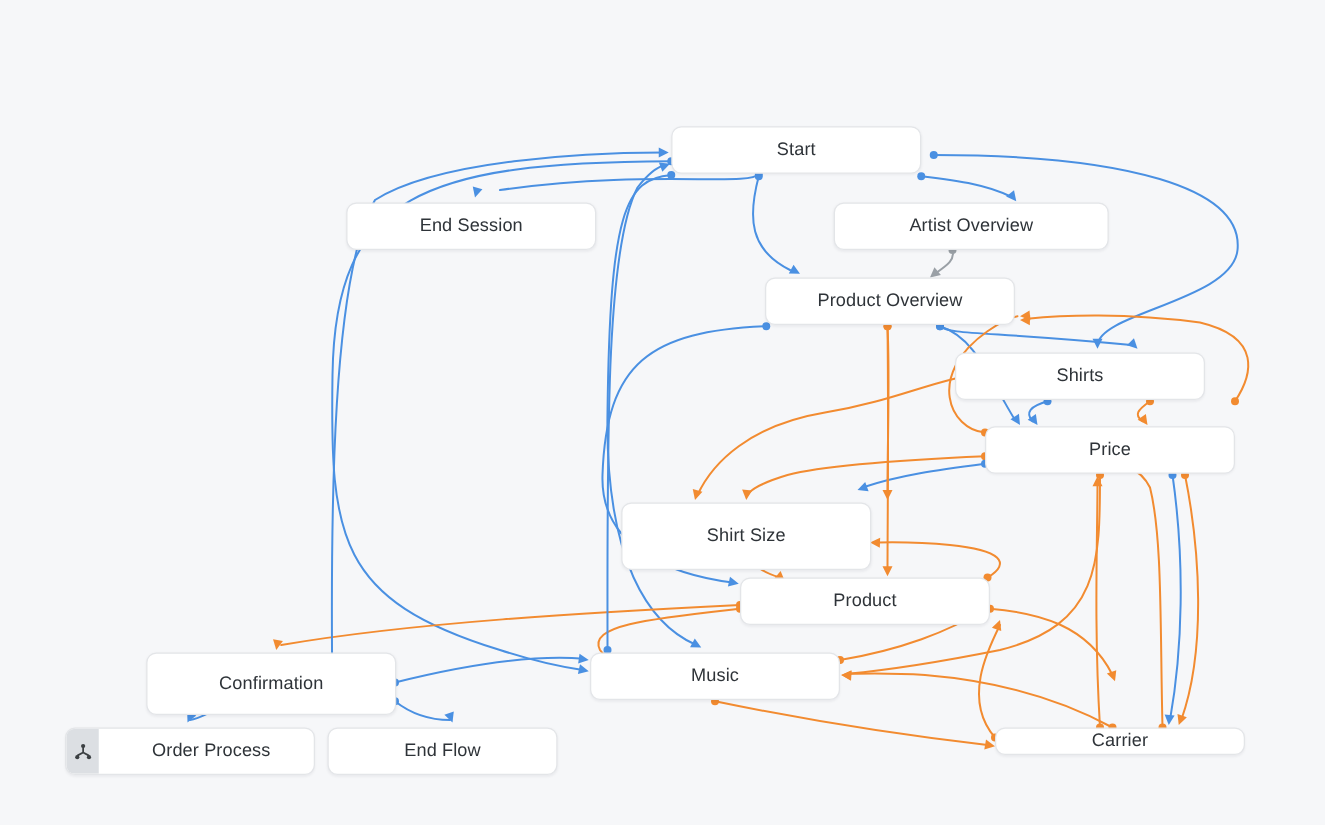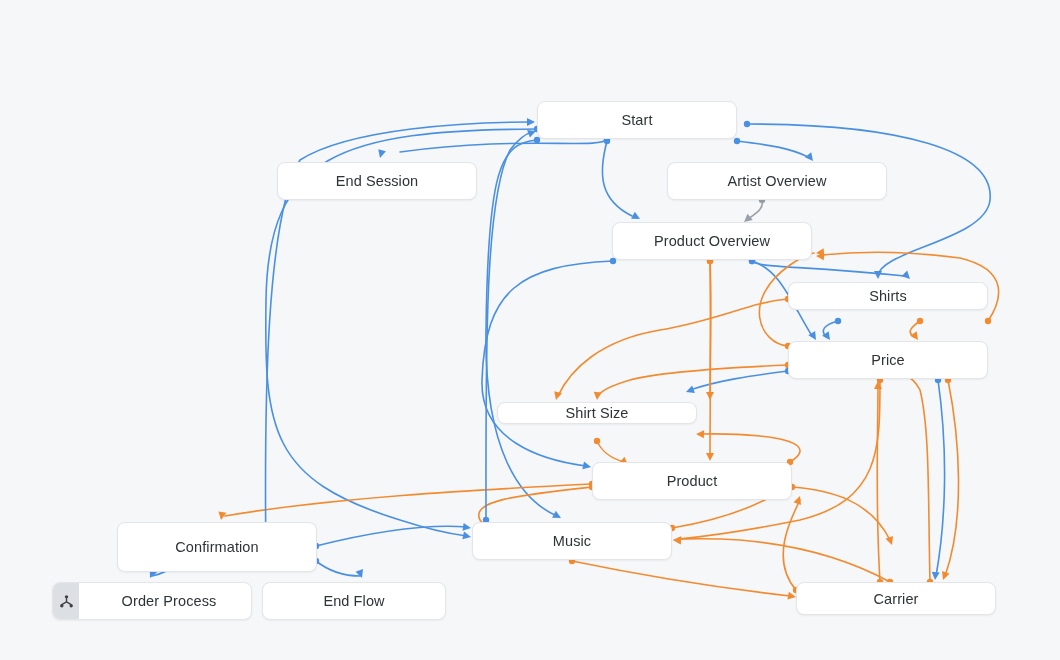--- a/index.html
+++ b/index.html
@@ -184,27 +184,27 @@
       </div>
       <div class="node" style="left: 277px; top: 162px; width: 200px; height: 38px;">
         <span class="node-label">End Session</span>
       </div>
       <div class="node" style="left: 667px; top: 162px; width: 220px; height: 38px;">
         <span class="node-label">Artist Overview</span>
       </div>
       <div class="node" style="left: 612px; top: 222px; width: 200px; height: 38px; align-items: center;">
         <span class="node-label">Product Overview</span>
       </div>
-      <div class="node" style="left: 788px; top: 282px; width: 200px; height: 28px;">
+      <div class="node" style="left: 764px; top: 282px; width: 200px; height: 38px;">
         <span class="node-label">Shirts</span>
       </div>
       <div class="node" style="left: 788px; top: 341px; width: 200px; height: 38px;">
         <span class="node-label">Price</span>
       </div>
-      <div class="node" style="left: 497px; top: 402px; width: 200px; height: 22px;">
+      <div class="node" style="left: 497px; top: 402px; width: 200px; height: 54px;">
         <span class="node-label">Shirt Size</span>
       </div>
       <div class="node" style="left: 592px; top: 462px; width: 200px; height: 38px;">
         <span class="node-label">Product</span>
       </div>
       <div class="node" style="left: 117px; top: 522px; width: 200px; height: 50px;">
         <span class="node-label">Confirmation</span>
       </div>
       <div class="node" style="left: 472px; top: 522px; width: 200px; height: 38px; justify-content: center;">
         <span class="node-label">Music</span>
@@ -216,17 +216,17 @@
             <circle cx="3" cy="12.5" r="1.8" fill="#3c4043" stroke="none"></circle>
             <circle cx="13" cy="12.5" r="1.8" fill="#3c4043" stroke="none"></circle>
             <path d="M8 5 L8 8.5 M8 8.5 L3.4 11 M8 8.5 L12.6 11"></path>
           </svg>
         </div>
         <span class="node-label">Order Process</span>
       </div>
       <div class="node" style="left: 262px; top: 582px; width: 184px; height: 38px;">
         <span class="node-label">End Flow</span>
       </div>
-      <div class="node" style="left: 796px; top: 582px; width: 200px; height: 33px;">
+      <div class="node" style="left: 796px; top: 582px; width: 200px; height: 22px;">
         <span class="node-label">Carrier</span>
       </div>
     </div>
 </div>
 
 </body></html>

